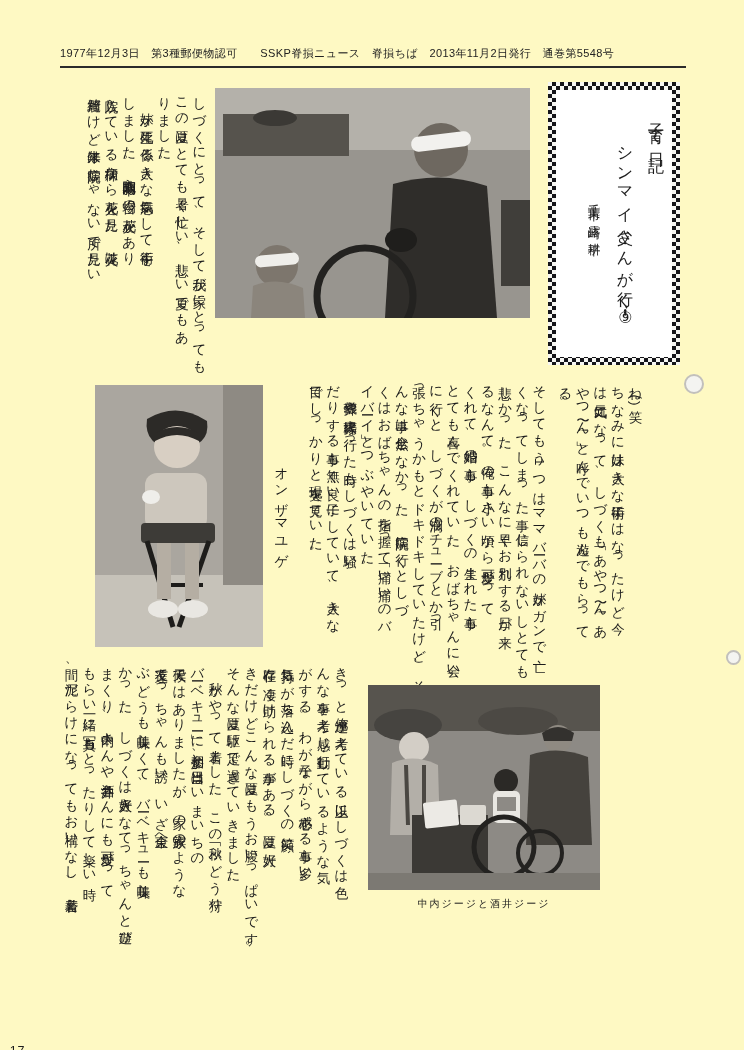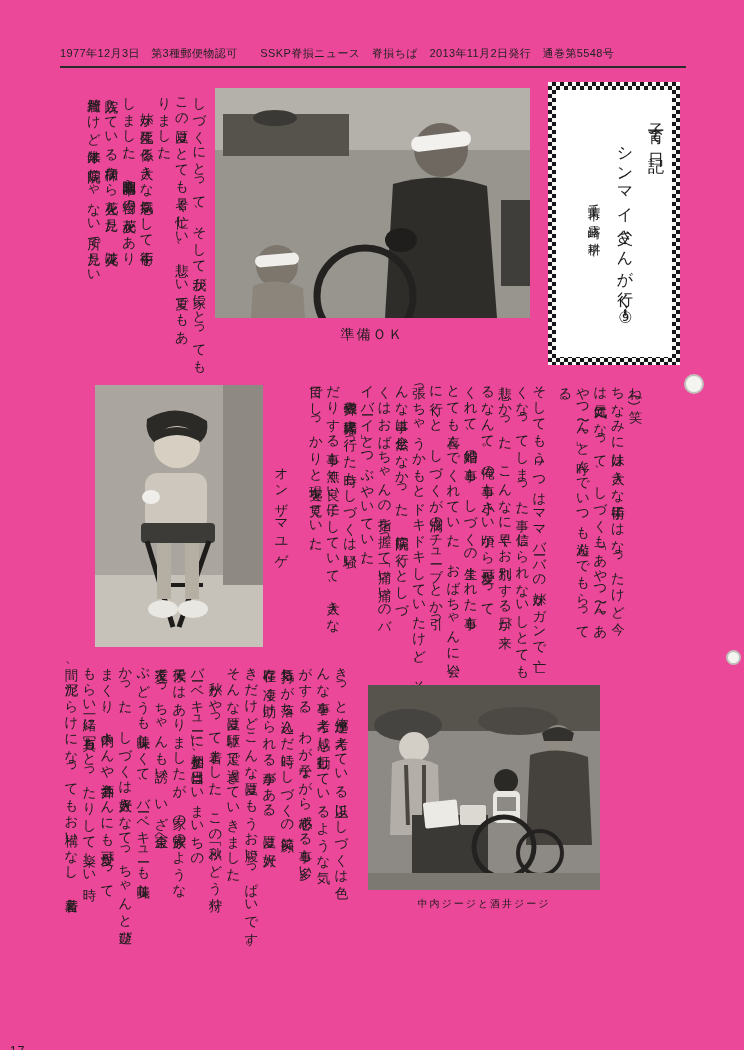--- a/index.html
+++ b/index.html
@@ -1,18 +1,18 @@
 <!DOCTYPE html>
 <html lang="ja"><head>
 <meta charset="utf-8">
 <style>
   html,body { margin:0; padding:0; background:#e8e8e6; }
   .page {
     position:relative; width:744px; height:1050px; margin:0 auto;
-    background:#ec4899; overflow:hidden;
+    background:#fef9c3; overflow:hidden;
     font-family:"Liberation Sans","DejaVu Sans",sans-serif;
     color:#1c1c1c;
   }
   
   .header {
     position:absolute; left:60px; top:46px; width:626px;
     font-size:11px; letter-spacing:0.4px; color:#222;
     border-bottom:2px solid #2b2b2b; padding-bottom:5px; white-space:nowrap;
   }
   
@@ -87,21 +87,20 @@
       <path d="M178 96 Q226 82 272 98 L282 230 L170 230 Z" fill="#2f2d2a"></path>
       <circle cx="226" cy="62" r="27" fill="#6e6860"></circle>
       <rect x="196" y="46" width="60" height="15" rx="7" fill="#f2f1ee" transform="rotate(-7 226 53)"></rect>
       <ellipse cx="186" cy="152" rx="16" ry="12" fill="#1f1e1c"></ellipse>
       <circle cx="150" cy="208" r="48" fill="none" stroke="#232220" stroke-width="7"></circle>
       <circle cx="62" cy="178" r="21" fill="#7d766d"></circle>
       <rect x="40" y="166" width="44" height="12" rx="6" fill="#efeeea" transform="rotate(-5 62 172)"></rect>
       <path d="M38 198 Q62 188 88 200 L90 230 L36 230 Z" fill="#8b857c"></path>
     </svg>
   </div>
-  <div class="caption-h cap1">準備ＯＫ</div>
 
   <div class="vtext p1">
       <div class="vcol">しづくにとって、そして我が家にとっても</div>
       <div class="vcol">この夏はとても暑く忙しい、悲しい夏でもあ</div>
       <div class="vcol">りました。</div>
       <div class="vcol">　妹が生死に係る大きな病気をして手術を</div>
       <div class="vcol">しました。入院期間中お台場の花火があり</div>
       <div class="vcol">入院している病棟から花火を見た、花火は</div>
       <div class="vcol">綺麗だけど来年は病院じゃない所で見たい</div>
     </div>

